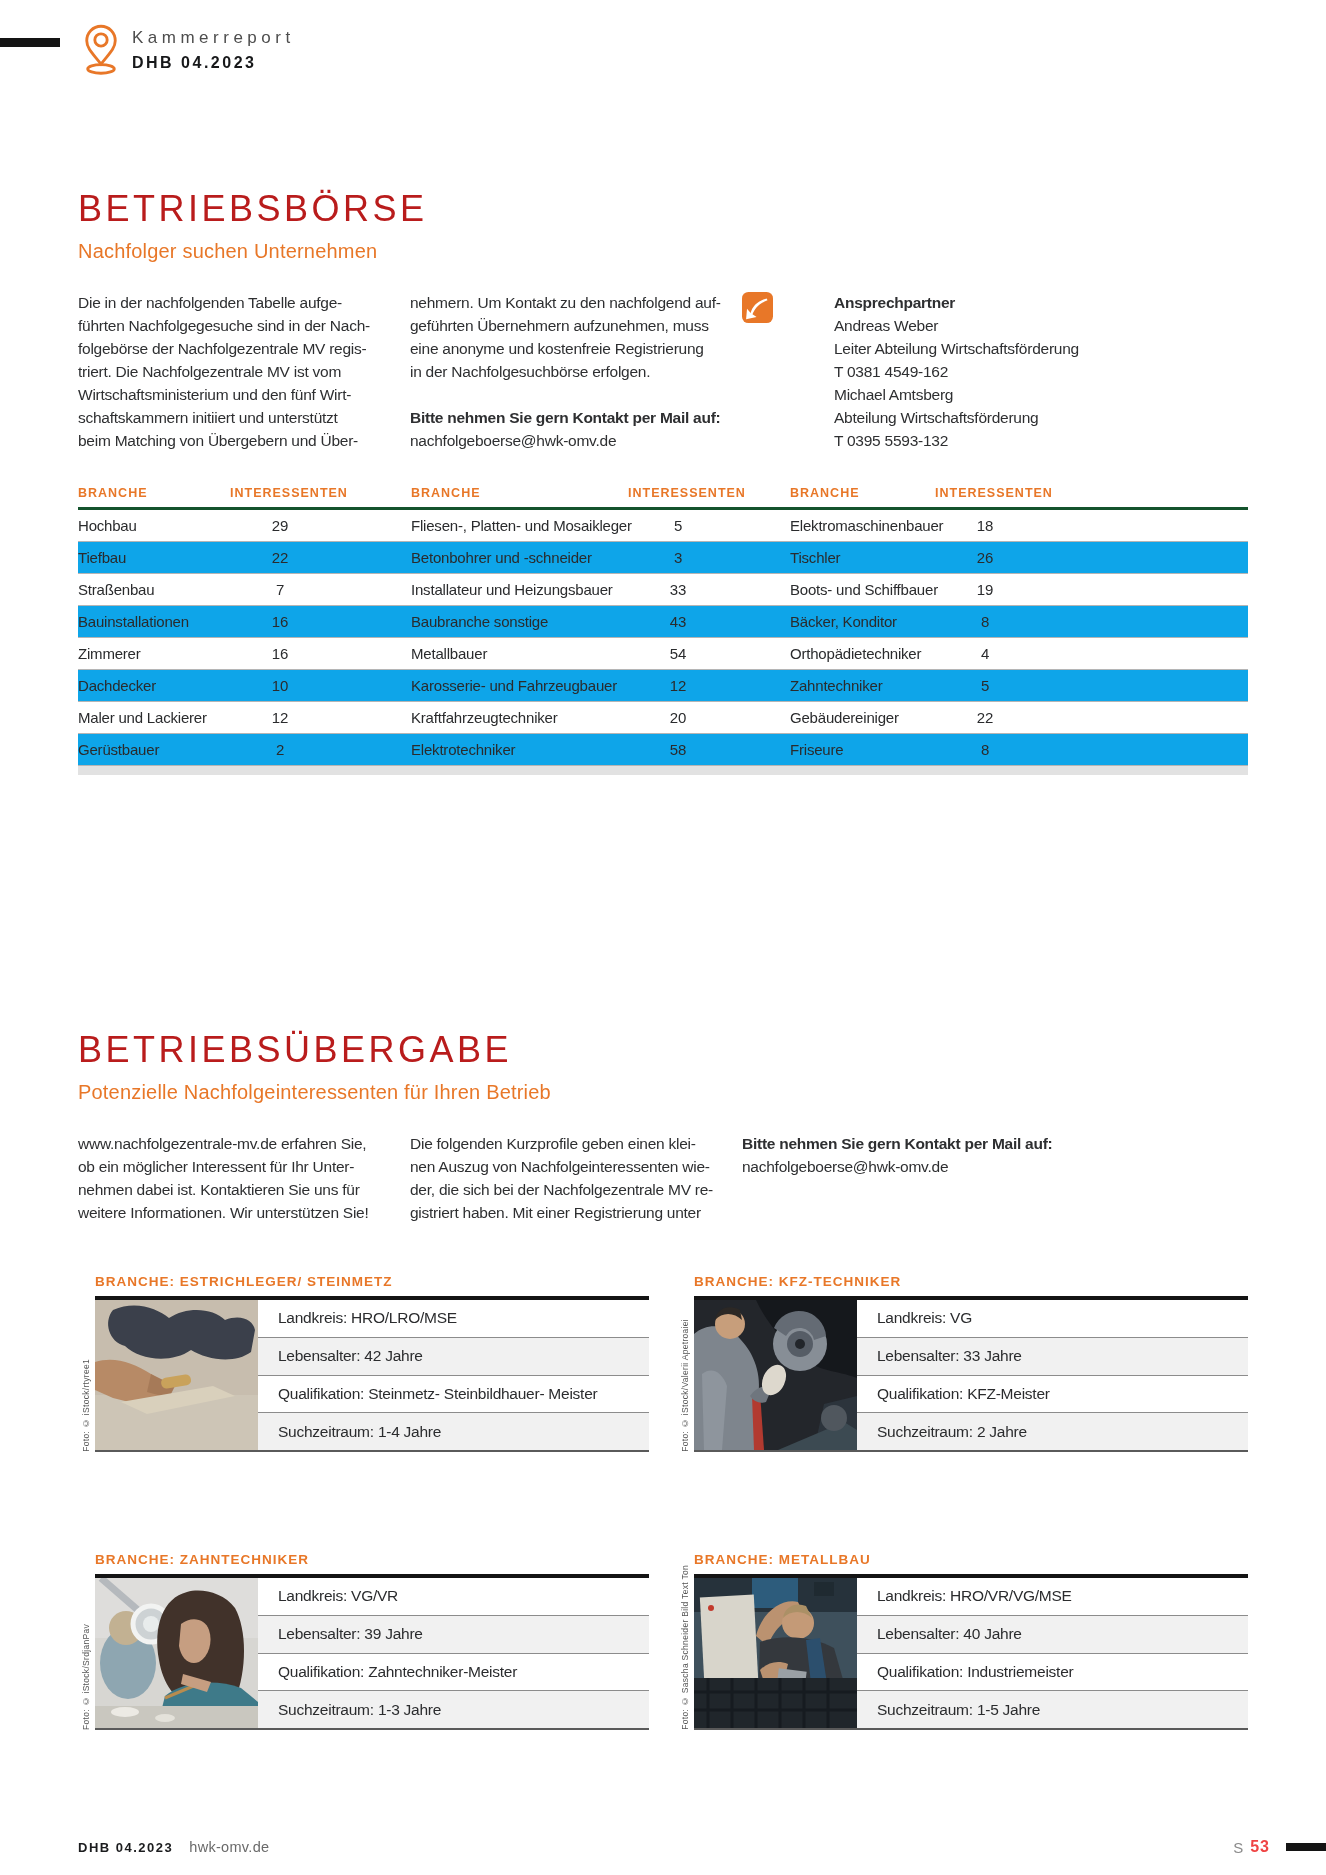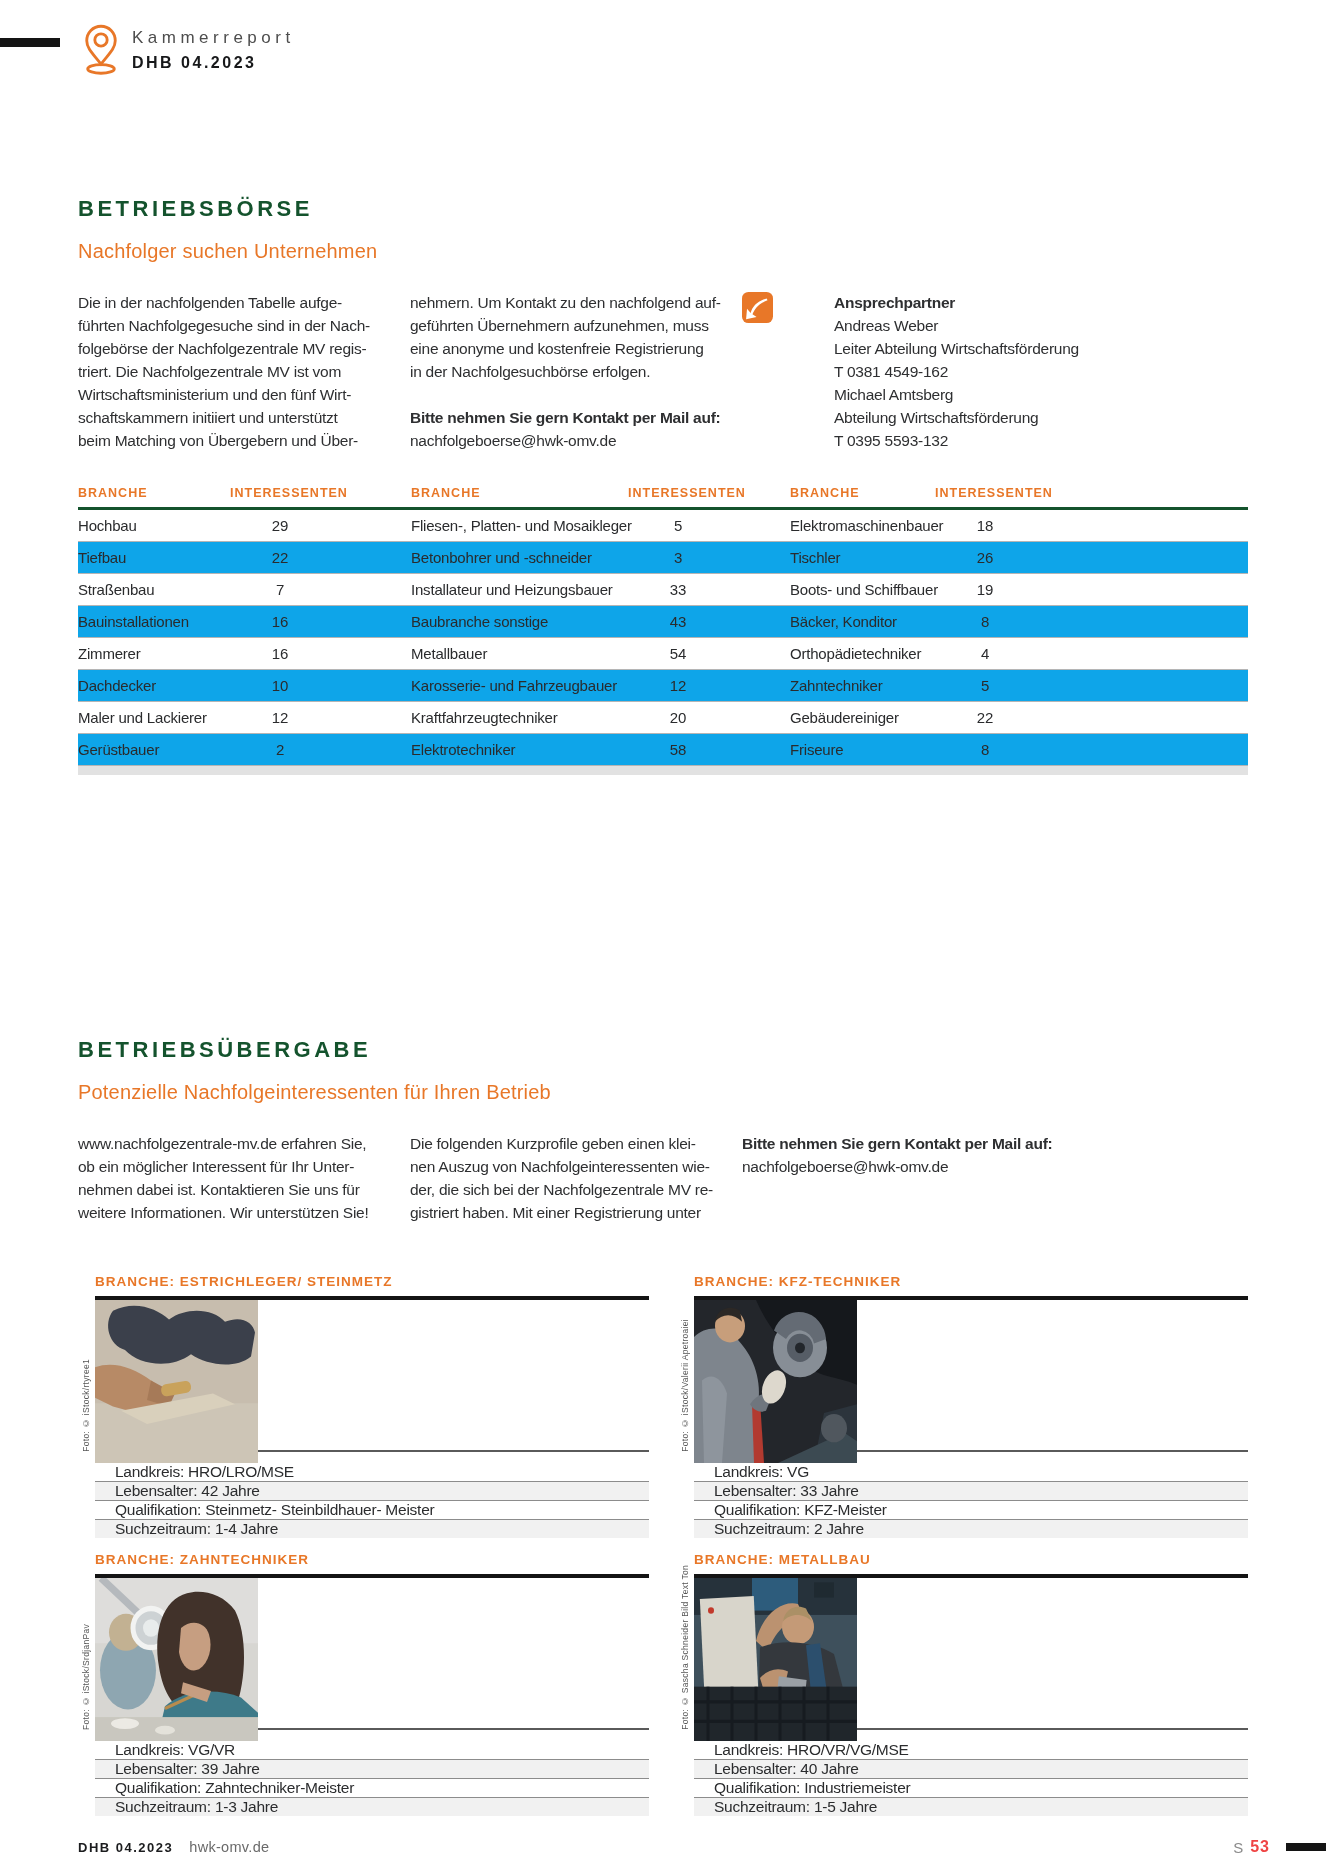--- a/index.html
+++ b/index.html
@@ -7,21 +7,21 @@
   .page{position:relative;width:1326px;height:1875px;background:#fff;overflow:hidden;
         font-family:"Liberation Sans",sans-serif;color:#2b2c2e;}
   
   .corner-bar{position:absolute;left:0;top:38px;width:60px;height:9px;background:#141414;}
   .masthead{position:absolute;left:82px;top:22px;display:flex;gap:12px;align-items:center;}
   .pin-icon{width:38px;height:54px;flex:0 0 auto;}
   .mast-brand{font-size:17px;letter-spacing:4.5px;color:#4d4d4d;line-height:22px;}
   .mast-issue{font-size:16px;font-weight:bold;letter-spacing:2.5px;color:#17181a;margin-top:5px;}
   
   main{position:absolute;left:78px;right:78px;top:0;}
-  h1.sec-title{margin:0;font-size:22px;line-height:34px;letter-spacing:3.5px;color:#14532d;font-weight:bold;}
+  h1.sec-title{margin:0;font-size:36px;line-height:34px;letter-spacing:3.5px;color:#b91c1c;font-weight:normal;}
   h1.s1{margin-top:192px;}
   h1.s2{margin-top:258px;}
   h2.sec-sub{margin:13px 0 0;font-size:20px;line-height:24px;color:var(--accent);font-weight:normal;letter-spacing:0.2px;}
   .cols{display:grid;grid-template-columns:300px 300px 1fr;column-gap:32px;margin-top:28px;
         font-size:15.5px;line-height:23px;letter-spacing:-0.25px;color:#2e2f31;}
   .cols p{margin:0;white-space:pre;}
   .cta{font-weight:bold;margin-top:23px !important;}
   .contact{display:flex;gap:13px;align-items:flex-start;}
   .link-icon-box{width:31px;height:31px;flex:0 0 auto;margin-top:1px;}
   .contact-lines div{line-height:23px;white-space:nowrap;margin-left:48px;}
@@ -39,21 +39,21 @@
   .tfoot-band{height:9px;background:#e2e2e2;border-top:1px solid #b5b5b5;}
   
   .cards{display:grid;grid-template-columns:1fr 1fr;column-gap:28px;row-gap:100px;margin-top:50px;}
   .card{display:flex;}
   .credit-col{width:17px;flex:0 0 17px;display:flex;align-items:flex-end;justify-content:center;}
   .credit{writing-mode:vertical-rl;transform:rotate(180deg);font-size:8.5px;color:#555;
           letter-spacing:0.3px;line-height:1;white-space:nowrap;}
   .card-right{flex:1;min-width:0;}
   .card-heading{color:var(--accent);font-weight:bold;font-size:13.5px;letter-spacing:1px;margin-bottom:7px;white-space:nowrap;}
   .card-bar{height:4px;background:#141414;}
-  .card-body{display:flex;height:150px;border-bottom:2px solid #5a5a5a;flex-direction:column;}
+  .card-body{display:flex;height:150px;border-bottom:2px solid #5a5a5a;}
   .photo{width:163px;flex:0 0 163px;}
   .photo svg{width:100%;height:100%;display:block;}
   .info{flex:1;display:flex;flex-direction:column;min-width:0;}
   .irow{flex:1;display:flex;align-items:center;padding-left:20px;font-size:15.5px;letter-spacing:-0.25px;white-space:nowrap;}
   .irow:nth-child(even){background:#f1f1f1;}
   .irow + .irow{border-top:1.5px solid #8c8c8c;}
   
   footer{position:absolute;left:78px;right:0;top:1838px;display:flex;align-items:center;}
   .f-issue{font-weight:bold;font-size:13px;letter-spacing:1.5px;color:#1b1c1e;}
   .f-site{color:#6a6a6a;font-size:14.5px;margin-left:16px;letter-spacing:0.3px;}

